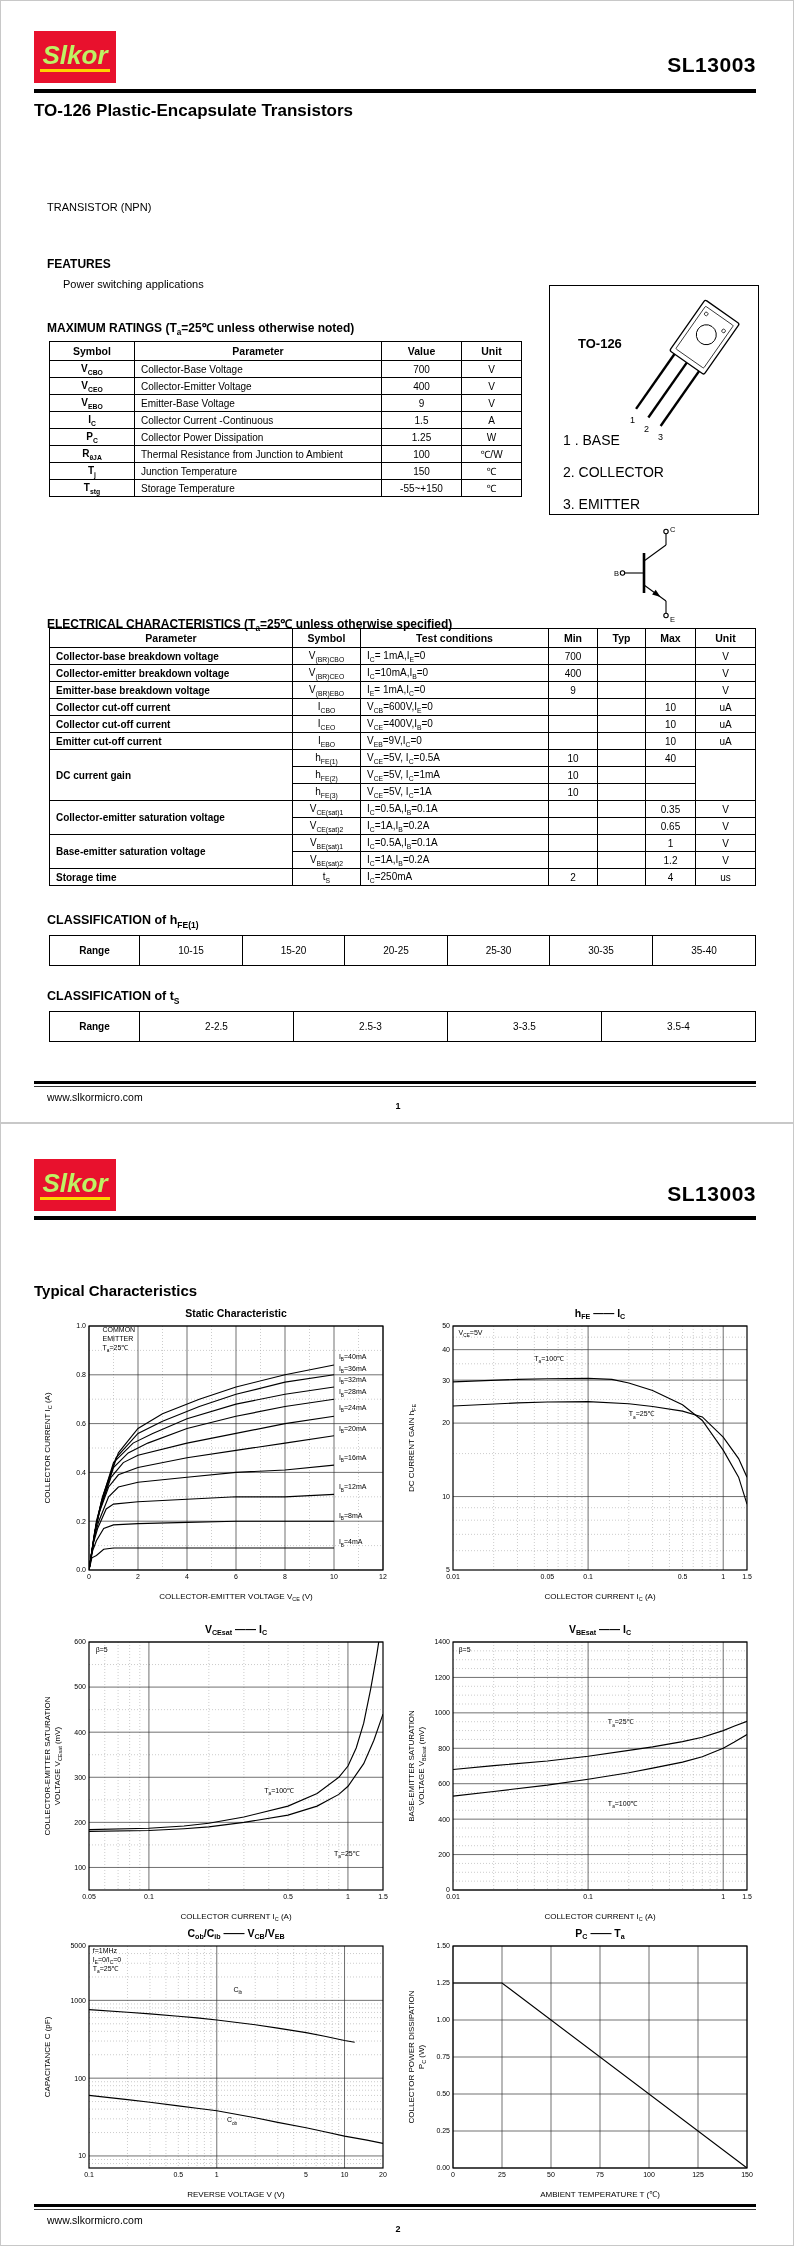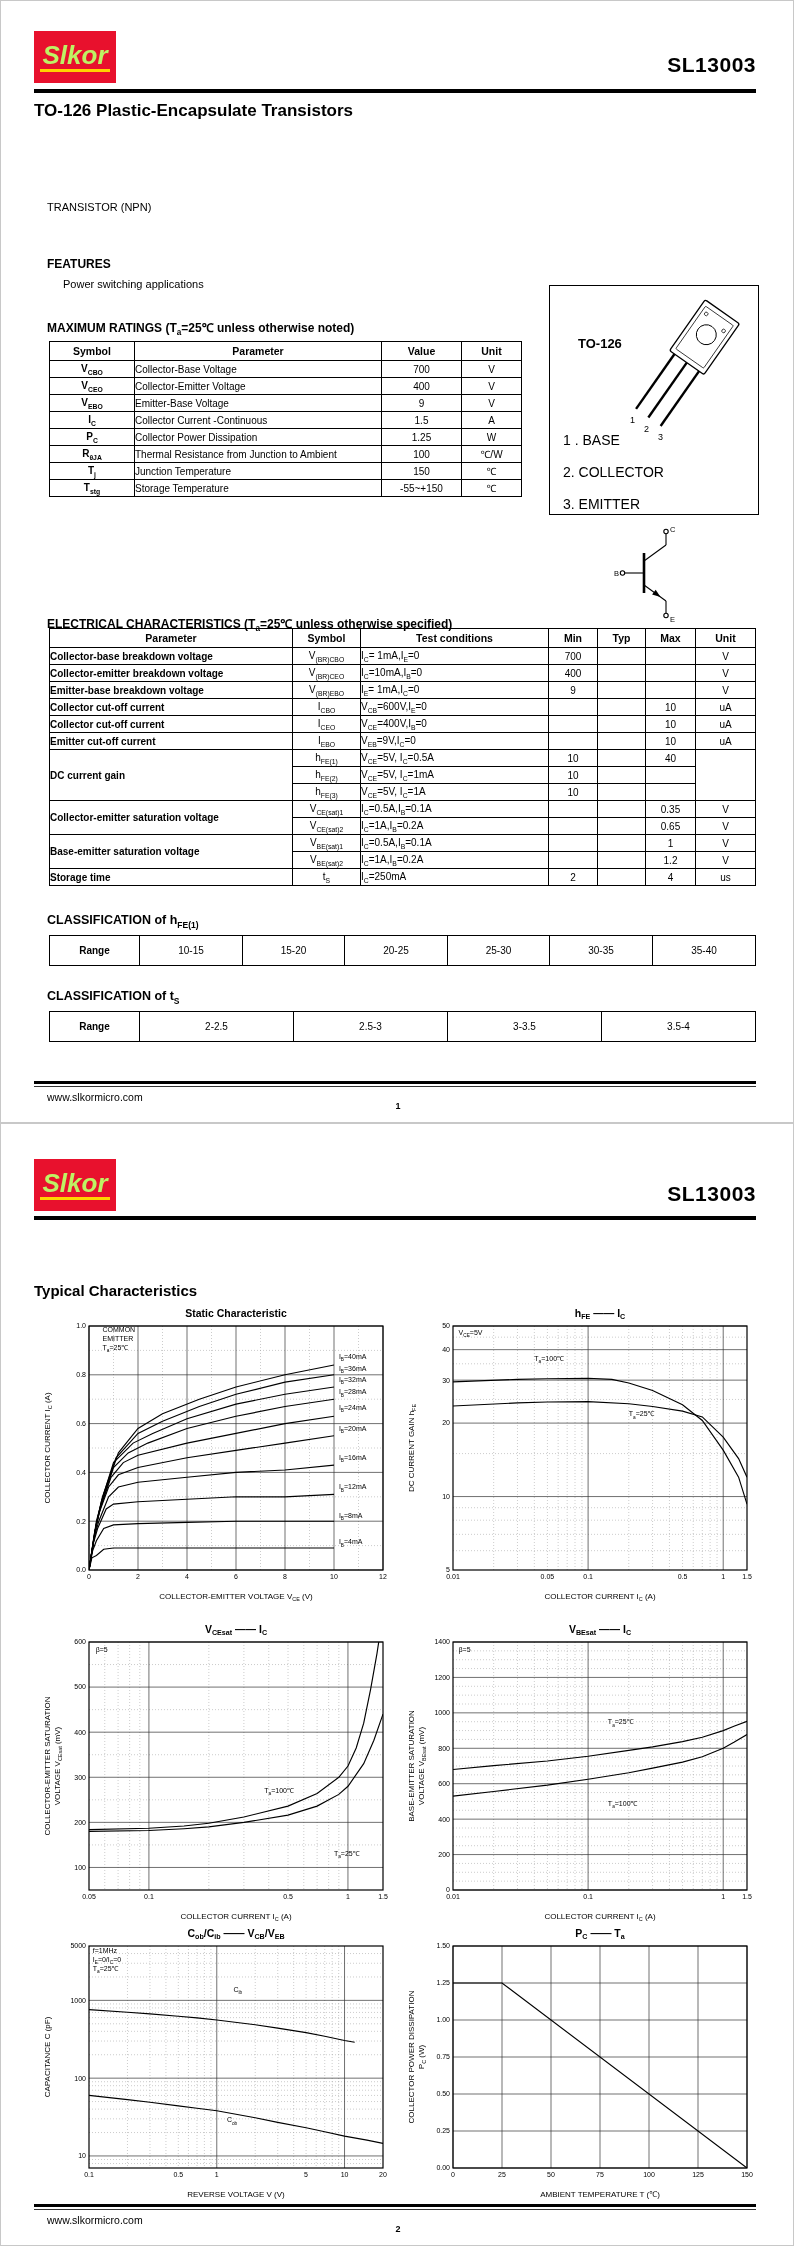--- a/index.html
+++ b/index.html
@@ -11,21 +11,21 @@
   .partno{font-size:21px;font-weight:bold;letter-spacing:0.5px;}
   .hr{background:#000;height:4px;}
   .doc-title{font-size:17px;font-weight:bold;}
   .small-text{font-size:11px;}
   .sec-head{font-size:12px;font-weight:bold;}
   .sub-head{font-size:12.5px;font-weight:bold;}
   table{border-collapse:collapse;font-size:10px;table-layout:fixed;}
   td,th{border:1px solid #000;padding:1px 3px;text-align:center;vertical-align:middle;overflow:hidden;}
   th{font-weight:bold;font-size:10.5px;height:16px;}
   td{height:14px;}
-  td.l{text-align:left;padding-left:0;}
+  td.l{text-align:left;padding-left:6px;}
   td.b{font-weight:bold;}
   .t-max td:first-child{font-weight:bold;}
   .t-class td{height:27px;font-size:10px;}
   sub{font-size:68%;}
   .pkg-box{border:1px solid #000;background:#fff;}
   .pkg-name{font-size:13px;font-weight:bold;}
   .pin-label{font-size:14px;}
   .rule2{height:2px;border-top:3px solid #000;border-bottom:1px solid #333;}
   .site{font-size:10.5px;}
   .pageno{font-size:9px;font-weight:bold;text-align:center;width:794px;left:0;}

